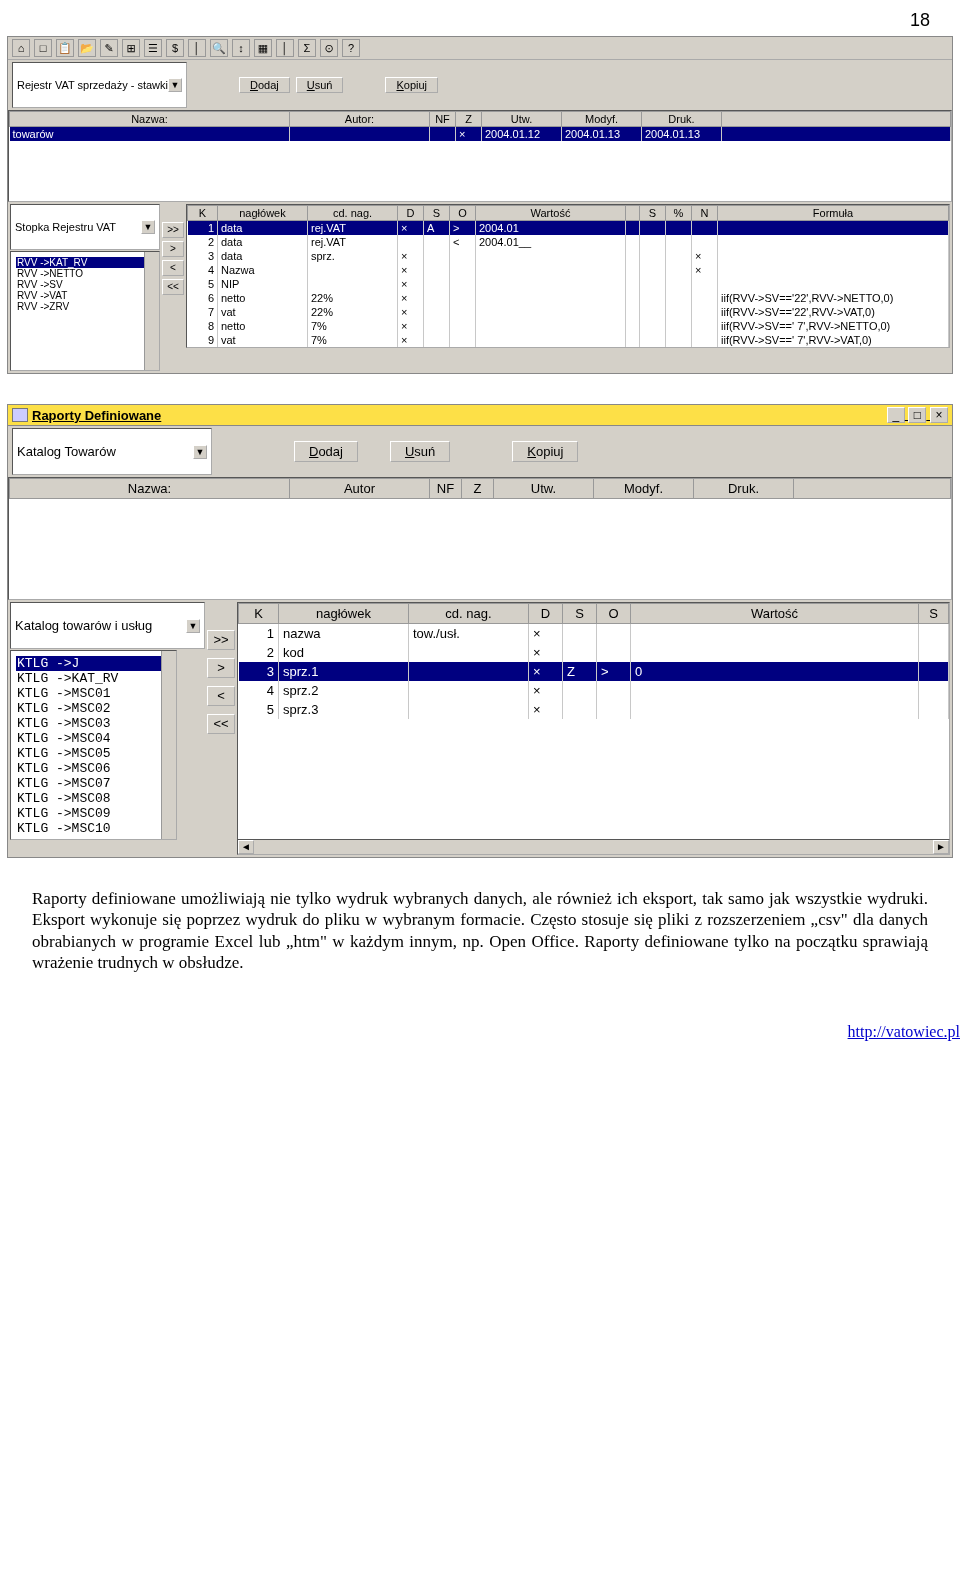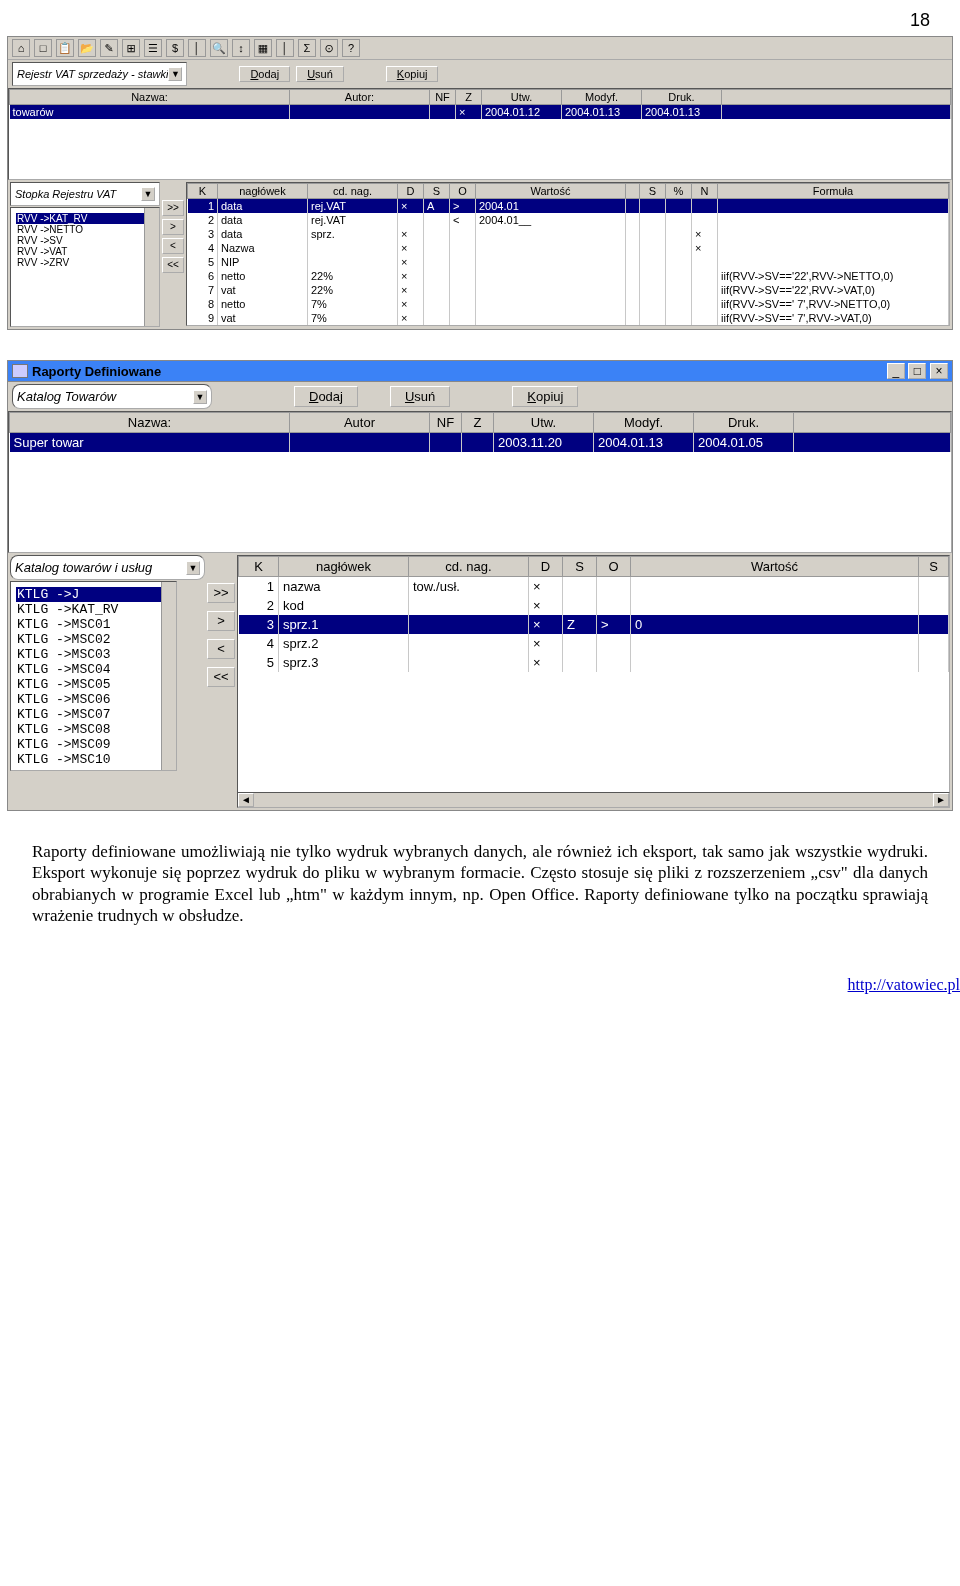--- a/index.html
+++ b/index.html
@@ -37,26 +37,25 @@
   .filter-row {
     background: #d4d0c8;
     padding: 2px 4px;
     display: flex;
     gap: 6px;
     align-items: center;
   }
   .dropdown {
     background: #fff;
     border: 1px inset #aaa;
-    padding: 4px 4px;
+    padding: 15px 4px;
     display: inline-flex;
     align-items: center;
     justify-content: space-between;
     min-width: 150px;
-    font-style: italic;
   }
   .dropdown .arrow {
     background: #d4d0c8;
     border: 1px outset #fff;
     width: 14px; height: 14px;
     text-align: center;
     font-size: 9px;
     line-height: 12px;
   }
   .btn {
@@ -124,35 +123,36 @@
     background: #d4d0c8;
     border: 1px outset #fff;
     font-size: 10px; text-align: center; line-height:14px;
   }
   .right-grid { flex: 1; }
   .hscroll { height: 16px; background:#d4d0c8; border:1px inset #aaa; display:flex; justify-content:space-between; margin-top:-1px;}
   .hscroll .sbtn { width:16px; background:#d4d0c8; border:1px outset #fff; text-align:center; font-size:10px;}
   
   
   .winbar {
-    background: #3b82f6;
+    background: #fde047;
     padding: 2px 4px;
     display: flex;
     align-items: center;
     justify-content: space-between;
     border-bottom: 1px solid #888;
+    text-decoration: underline;
   }
   .wintitle { font-weight: bold; font-size: 13px; display:flex; align-items:center; gap:4px;}
   .winbtns .wb {
     display: inline-block; width: 18px; height: 16px;
     border: 1px outset #fff; text-align:center; font-size:12px; line-height:14px;
     background:#d4d0c8;
   }
   .s2 { font-size: 13px; }
-  .s2 .dropdown { font-size: 13px; min-width: 200px; border-radius: 8px;}
+  .s2 .dropdown { font-size: 13px; min-width: 200px;}
   .s2 .btn { font-size: 13px; padding: 2px 14px;}
   .s2 .grid th, .s2 .grid td { font-size: 13px; padding: 2px 4px;}
   .s2 .list-box { width: 167px; height: 190px; font-size: 13px; font-family: Liberation Mono, monospace;}
   .s2 .mini-btn { width: 28px; height: 20px; font-size: 13px; line-height:18px;}
   .s2 .grid .filler { height: 120px;}
   
   .body-text {
     font-family: "Times New Roman", serif;
     font-size: 17px;
     padding: 0 32px;
@@ -465,30 +465,20 @@
           <tr id="s2-th">
             <th>Nazwa:</th>
             <th>Autor</th>
             <th>NF</th>
             <th>Z</th>
             <th>Utw.</th>
             <th>Modyf.</th>
             <th>Druk.</th>
             <th></th>
           </tr>
-      <tr class="selected" id="s2-tr">
-            <td>Super towar</td>
-            <td></td>
-            <td></td>
-            <td></td>
-            <td>2003.11.20</td>
-            <td>2004.01.13</td>
-            <td>2004.01.05</td>
-            <td></td>
-          </tr>
     </tbody>
       </table>
     <div class="filler" style="height:100px"></div>
   </div>
   <div class="lower-split">
     <div class="left-panel">
       <span class="dropdown" style="min-width:195px">
         <span>Katalog towarów i usług</span>
         <span class="arrow">▼</span>
       </span>

